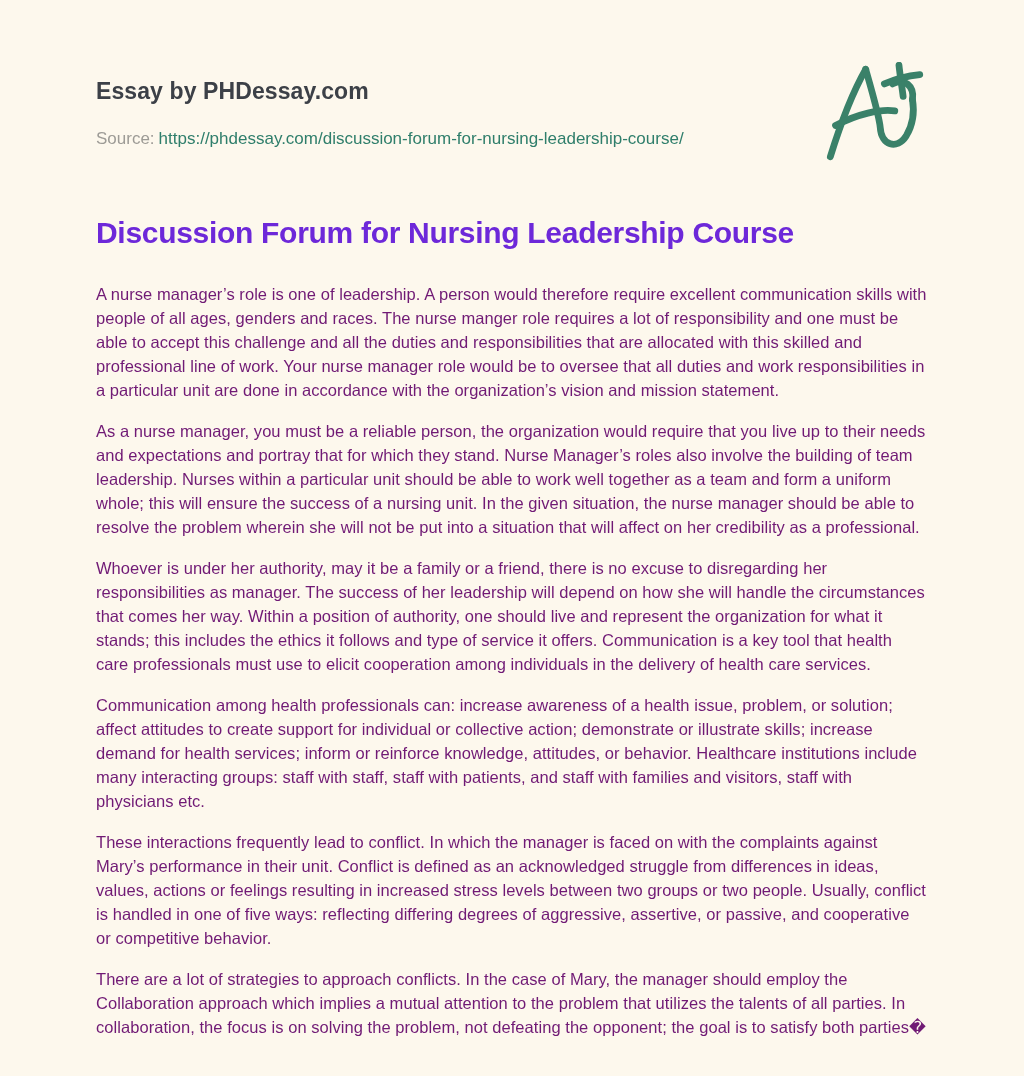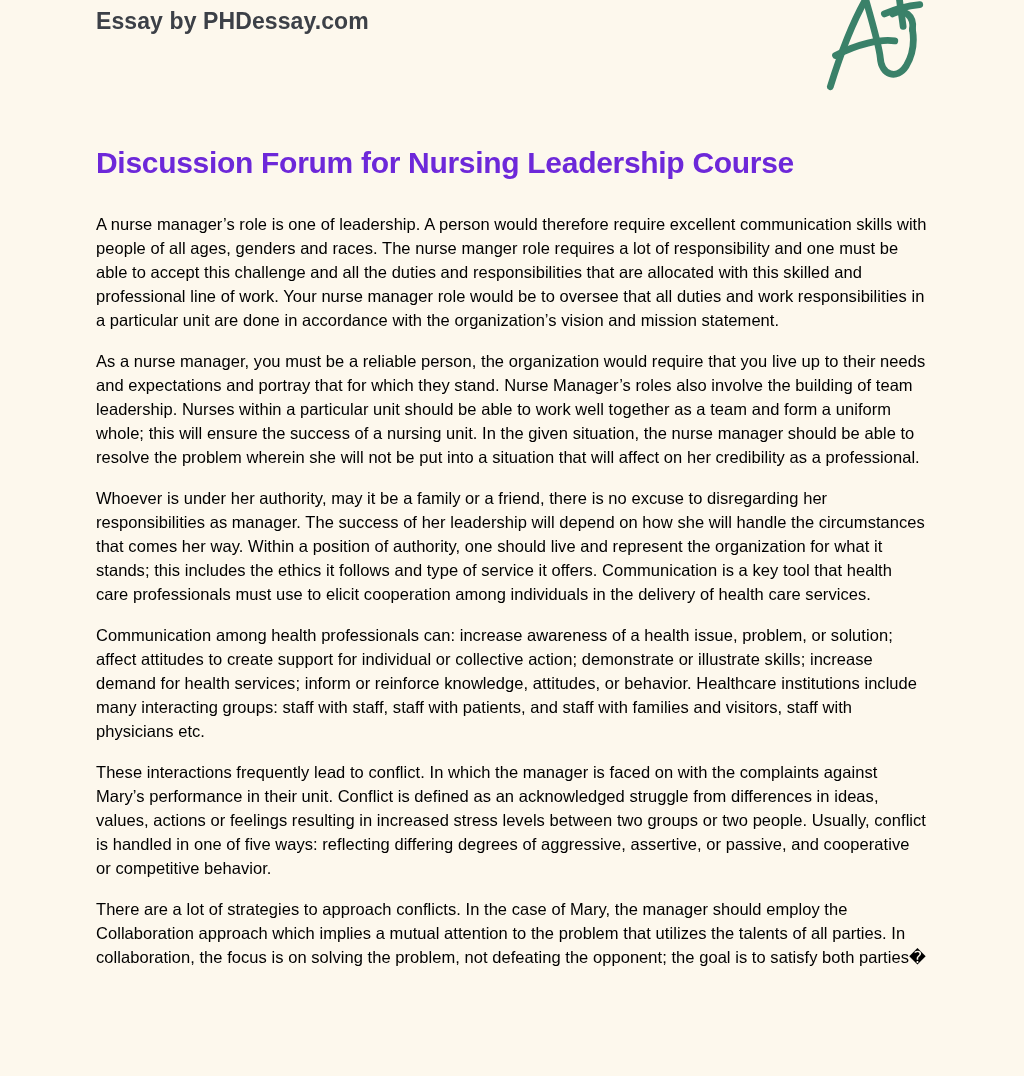--- a/index.html
+++ b/index.html
@@ -12,20 +12,21 @@
     background: #fdf8ed;
     font-family: "Liberation Sans", "DejaVu Sans", sans-serif;
     -webkit-font-smoothing: antialiased;
   }
   .page {
     width: 1024px;
     height: 1076px;
     padding: 0 96px;
   }
   .header {
+    padding-top: 70px;
     display: flex;
     justify-content: space-between;
     align-items: flex-start;
   }
   .brand {
     font-size: 23px;
     font-weight: 700;
     color: #3c4047;
     letter-spacing: 0.1px;
     margin-top: 8px;
@@ -54,33 +55,36 @@
     color: #6d28d9;
     letter-spacing: -0.3px;
     line-height: 1.1;
   }
   .essay {
     margin-top: 33px;
   }
   .essay p {
     font-size: 16.5px;
     line-height: 24px;
-    color: #000000;
+    color: #701a75;
     margin-bottom: 17px;
     letter-spacing: 0.05px;
   }
 </style>
 </head>
 <body>
 
 <div class="page">
 
   <div class="header">
     <div>
       <div class="brand">Essay by PHDessay.com</div>
+      <div class="source-line">
+        <span>Source:</span><a class="source-link" href="#">https://phdessay.com/discussion-forum-for-nursing-leadership-course/</a>
+      </div>
     </div>
 
     <svg class="logo" viewBox="0 0 100 98" fill="none" stroke="#3a8169" stroke-width="6.5" stroke-linecap="round">
 
       <path d="M8,91 C17,62 30,28 42,7"></path>
 
       <path d="M13,61 C34,50 56,45 70,47"></path>
 
       <path d="M42,7 C48,28 55,52 56,63 C57,80 72,85 81,71 C87,61 89,48 87,36"></path>
 

